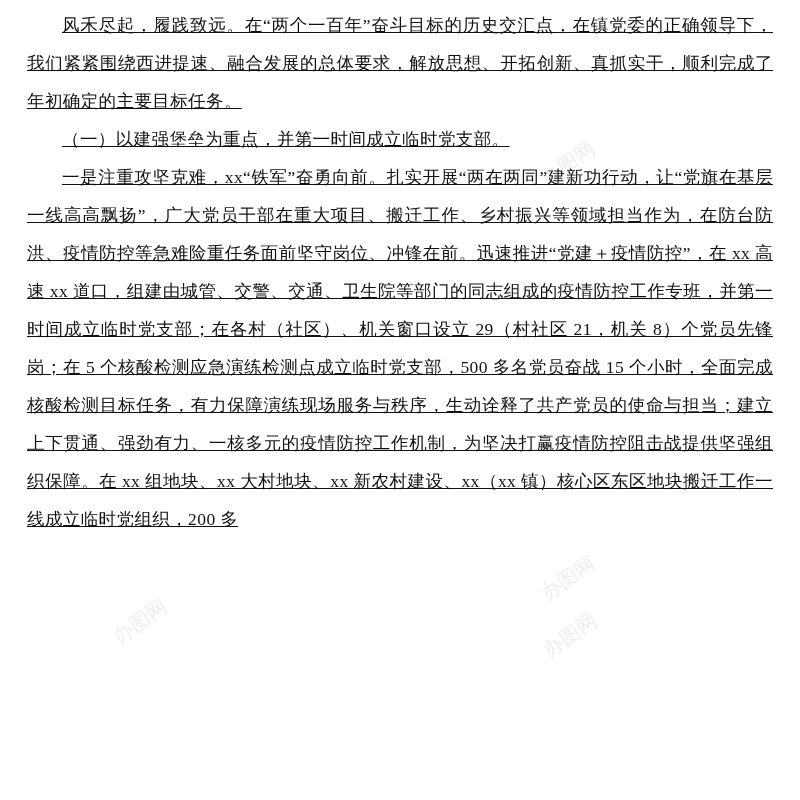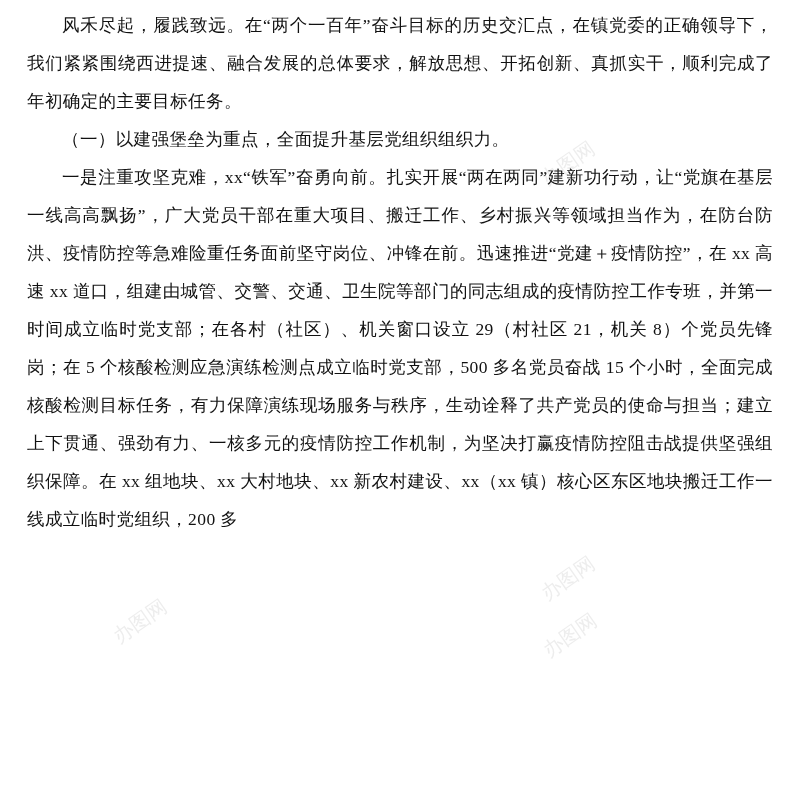--- a/index.html
+++ b/index.html
@@ -17,21 +17,21 @@
     background:#ffffff;
   }
   p.doc{
     margin:0;
     font-size:17.5px;
     line-height:38px;
     text-align:justify;
     letter-spacing:0.4px;
     word-break:break-all;
   }
-  p.indent{ text-indent:2em; }
+  p.indent{ text-indent:2em;text-decoration:underline; }
   .page-gap{ height:46px; }
   .watermark{
     position:absolute;
     color:rgba(140,140,140,0.16);
     font-size:20px;
     font-family:"Liberation Sans","DejaVu Sans",sans-serif;
     transform:rotate(-35deg);
     white-space:nowrap;
     pointer-events:none;
     user-select:none;
@@ -46,20 +46,20 @@
 
 <div class="page">
 
   <span class="watermark wm1">办图网</span>
   <span class="watermark wm2">办图网</span>
   <span class="watermark wm3">办图网</span>
   <span class="watermark wm4">办图网</span>
 
   <p class="doc indent">风禾尽起，履践致远。在“两个一百年”奋斗目标的历史交汇点，在镇党委的正确领导下，我们紧紧围绕西进提速、融合发展的总体要求，解放思想、开拓创新、真抓实干，顺利完成了年初确定的主要目标任务。</p>
 
-  <p class="doc indent">（一）以建强堡垒为重点，全面提升基层党组织组织力。</p>
+  <p class="doc indent">（一）以建强堡垒为重点，并第一时间成立临时党支部。</p>
 
   <p class="doc indent">一是注重攻坚克难，xx“铁军”奋勇向前。扎实开展“两在两同”建新功行动，让“党旗在基层一线高高飘扬”，广大党员干部在重大项目、搬迁工作、乡村振兴等领域担当作为，在防台防洪、疫情防控等急难险重任务面前坚守岗位、冲锋在前。迅速推进“党建＋疫情防控”，在 xx 高速 xx 道口，组建由城管、交警、交通、卫生院等部门的同志组成的疫情防控工作专班，并第一时间成立临时党支部；在各村（社区）、机关窗口设立 29（村社区 21，机关 8）个党员先锋岗；在 5 个核酸检测应急演练检测点成立临时党支部，500 多名党员奋战 15 个小时，全面完成核酸检测目标任务，有力保障演练现场服务与秩序，生动诠释了共产党员的使命与担当；建立上下贯通、强劲有力、一核多元的疫情防控工作机制，为坚决打赢疫情防控阻击战提供坚强组织保障。在 xx 组地块、xx 大村地块、xx 新农村建设、xx（xx 镇）核心区东区地块搬迁工作一线成立临时党组织，200 多</p>
 
   <div class="page-gap"></div>
 
 
 </div>
 
 </body></html>

